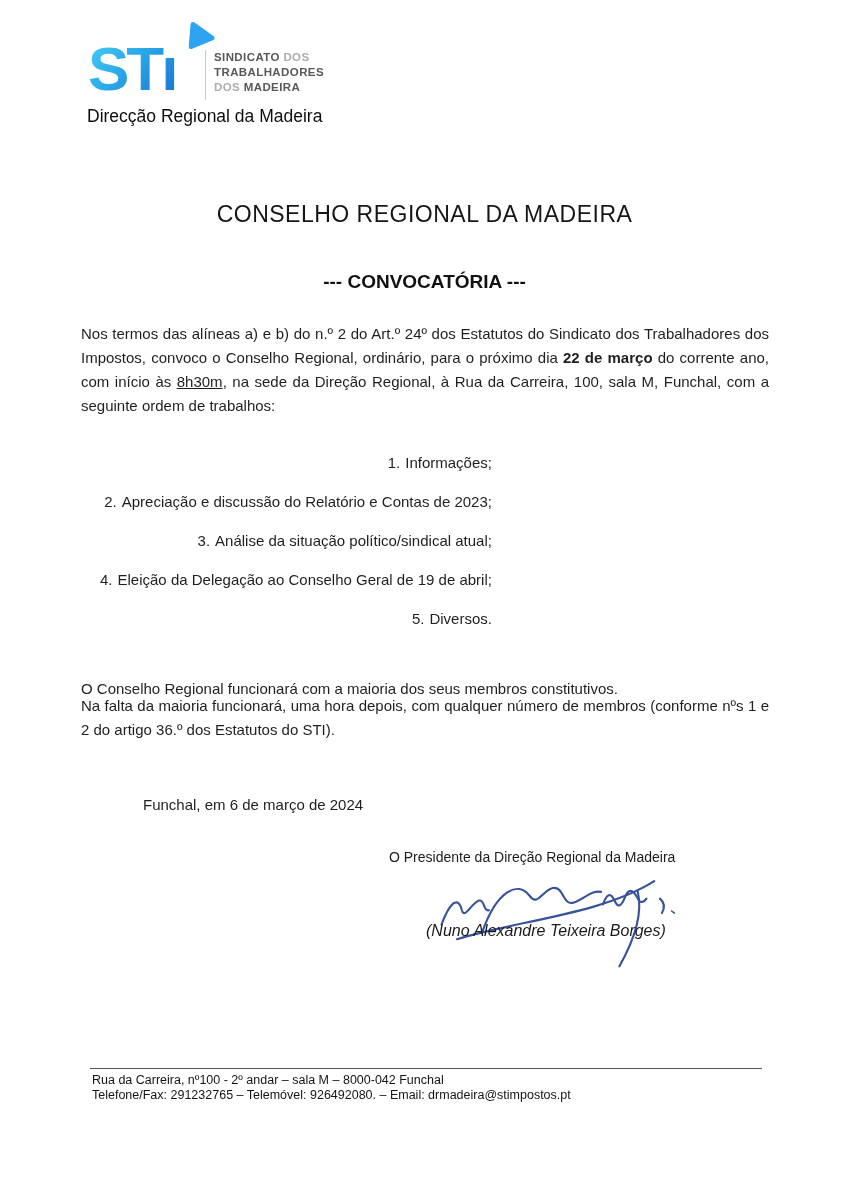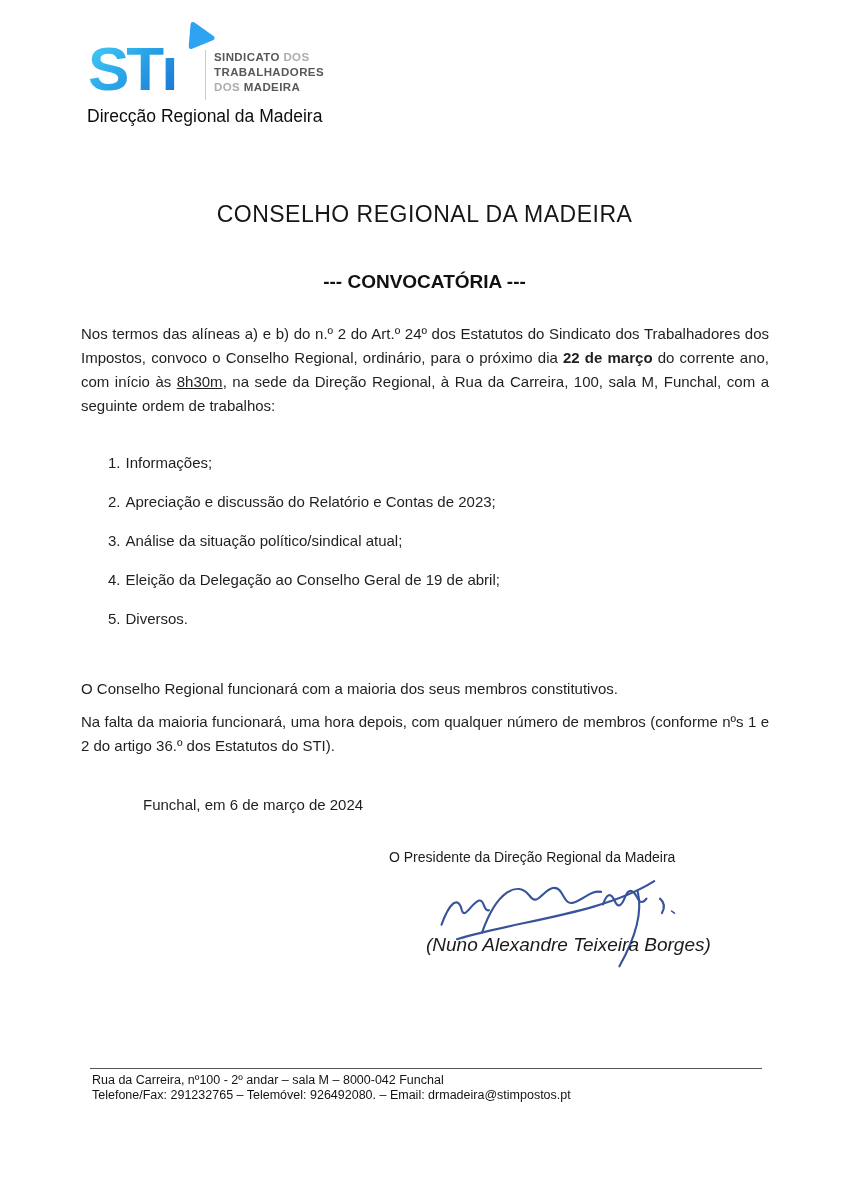--- a/index.html
+++ b/index.html
@@ -31,32 +31,32 @@
 
   
   .title    { position:absolute; left:0; right:0; top:201px; text-align:center; font-size:23px; letter-spacing:.5px; color:#161616; }
   .subtitle { position:absolute; left:0; right:0; top:271px; text-align:center; font-size:19px; font-weight:bold; color:#111; }
 
   
   .intro { position:absolute; left:81px; right:80px; top:322px; font-size:15px; line-height:24px; text-align:justify; }
   .intro .b { font-weight:bold; }
   .intro .u { text-decoration:underline; }
 
-  .agenda { position:absolute; left:108px; top:454px; list-style:none; font-size:15px; }
+  .agenda { position:absolute; left:100px; top:454px; list-style:none; font-size:15px;text-align:right; }
   .agenda li { margin-bottom:22px; }
   .agenda .num { display:inline-block; margin-right:5px; }
 
   .quorum1 { position:absolute; left:81px; right:80px; top:677px; font-size:15px; line-height:24px; }
-  .quorum2 { position:absolute; left:81px; right:80px; top:710px; font-size:15px; line-height:24px; text-align:justify; }
+  .quorum2 { position:absolute; left:81px; right:80px; top:694px; font-size:15px; line-height:24px; text-align:justify; }
   .dateline { position:absolute; left:143px; top:796px; font-size:15px; }
 
   
   .sig-role { position:absolute; left:389px; top:849px; font-size:14px; color:#1b1b1b; }
   .sig-scrawl { position:absolute; left:428px; top:862px; width:290px; height:108px; }
-  .sig-name { position:absolute; left:426px; top:922px; font-size:19px; font-style:italic; color:#1b1b1b;margin-top:12px; }
+  .sig-name { position:absolute; left:426px; top:922px; font-size:16px; font-style:italic; color:#1b1b1b; }
 
   
   .footer-rule { position:absolute; left:90px; top:1068px; width:672px; height:0; border-top:1px solid #555; }
   .footer-address  { position:absolute; left:92px; top:1073px; font-size:12.5px; line-height:15px; color:#141414; }
   .footer-contacts { position:absolute; left:92px; top:1088px; font-size:12.5px; line-height:15px; color:#141414; }
 </style>
 </head>
 <body>
 
 <div class="page">

